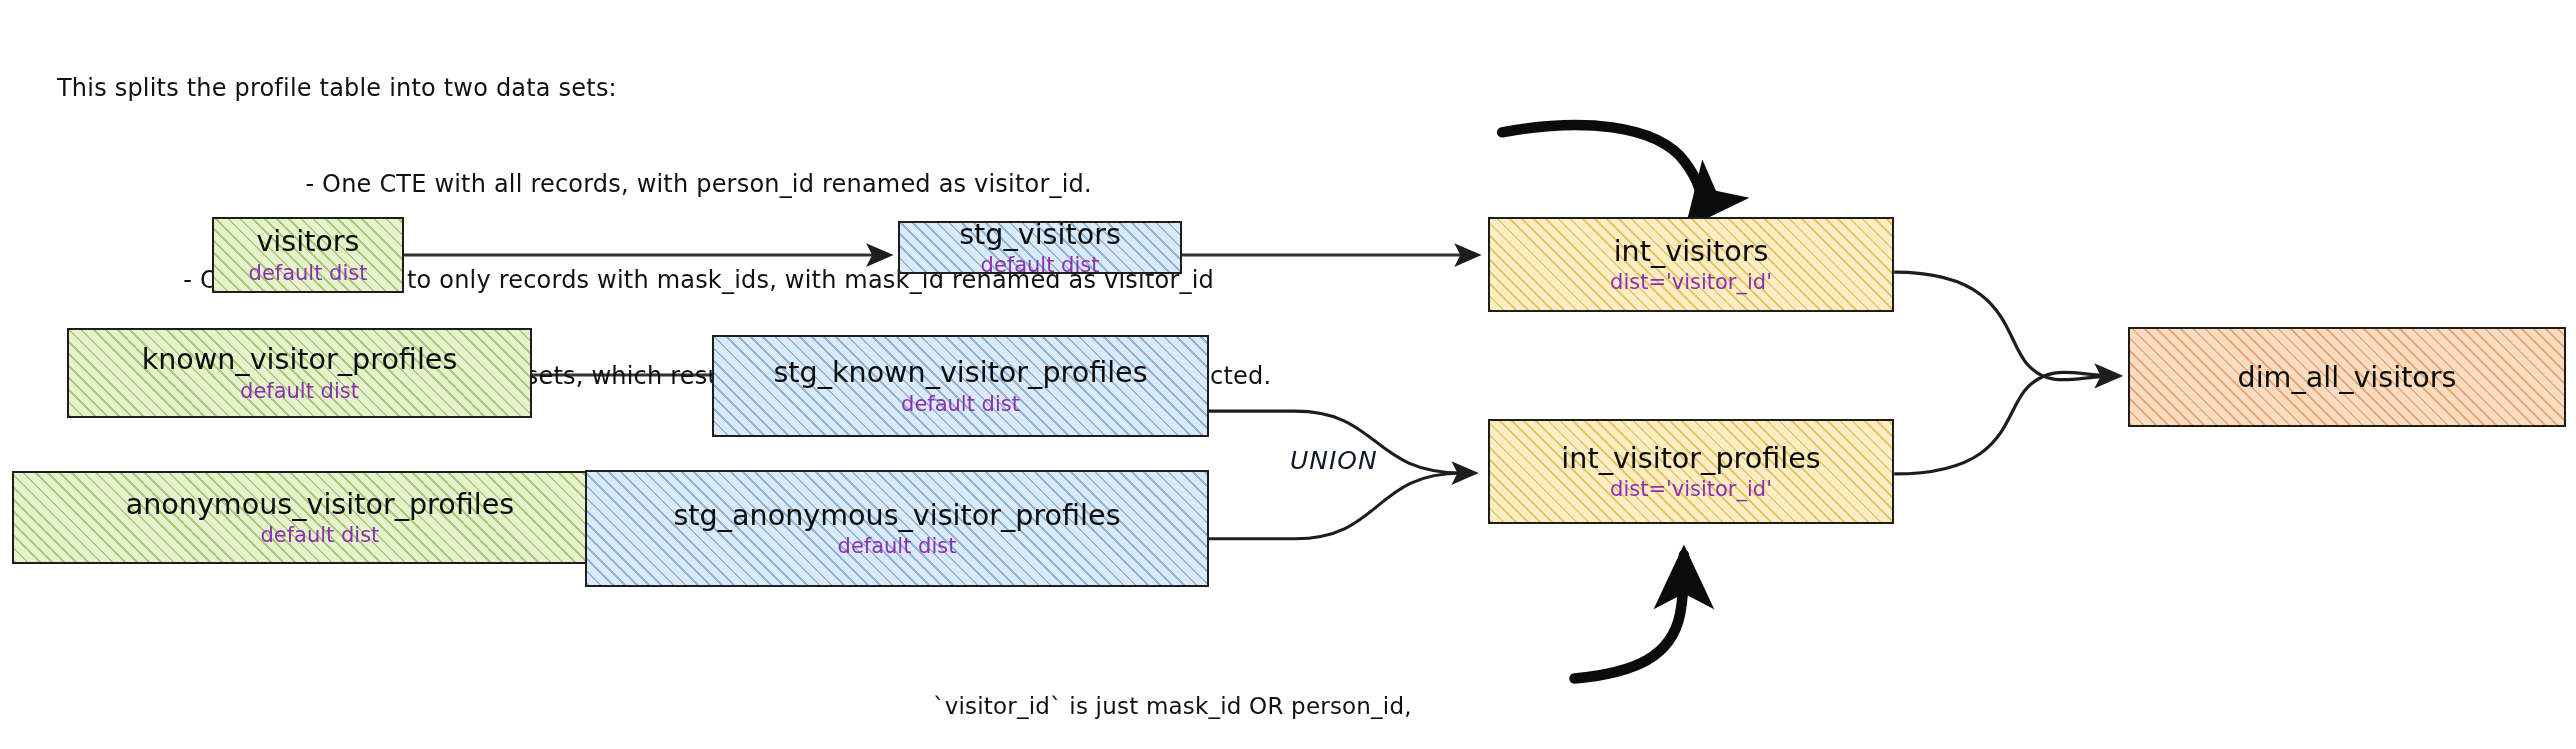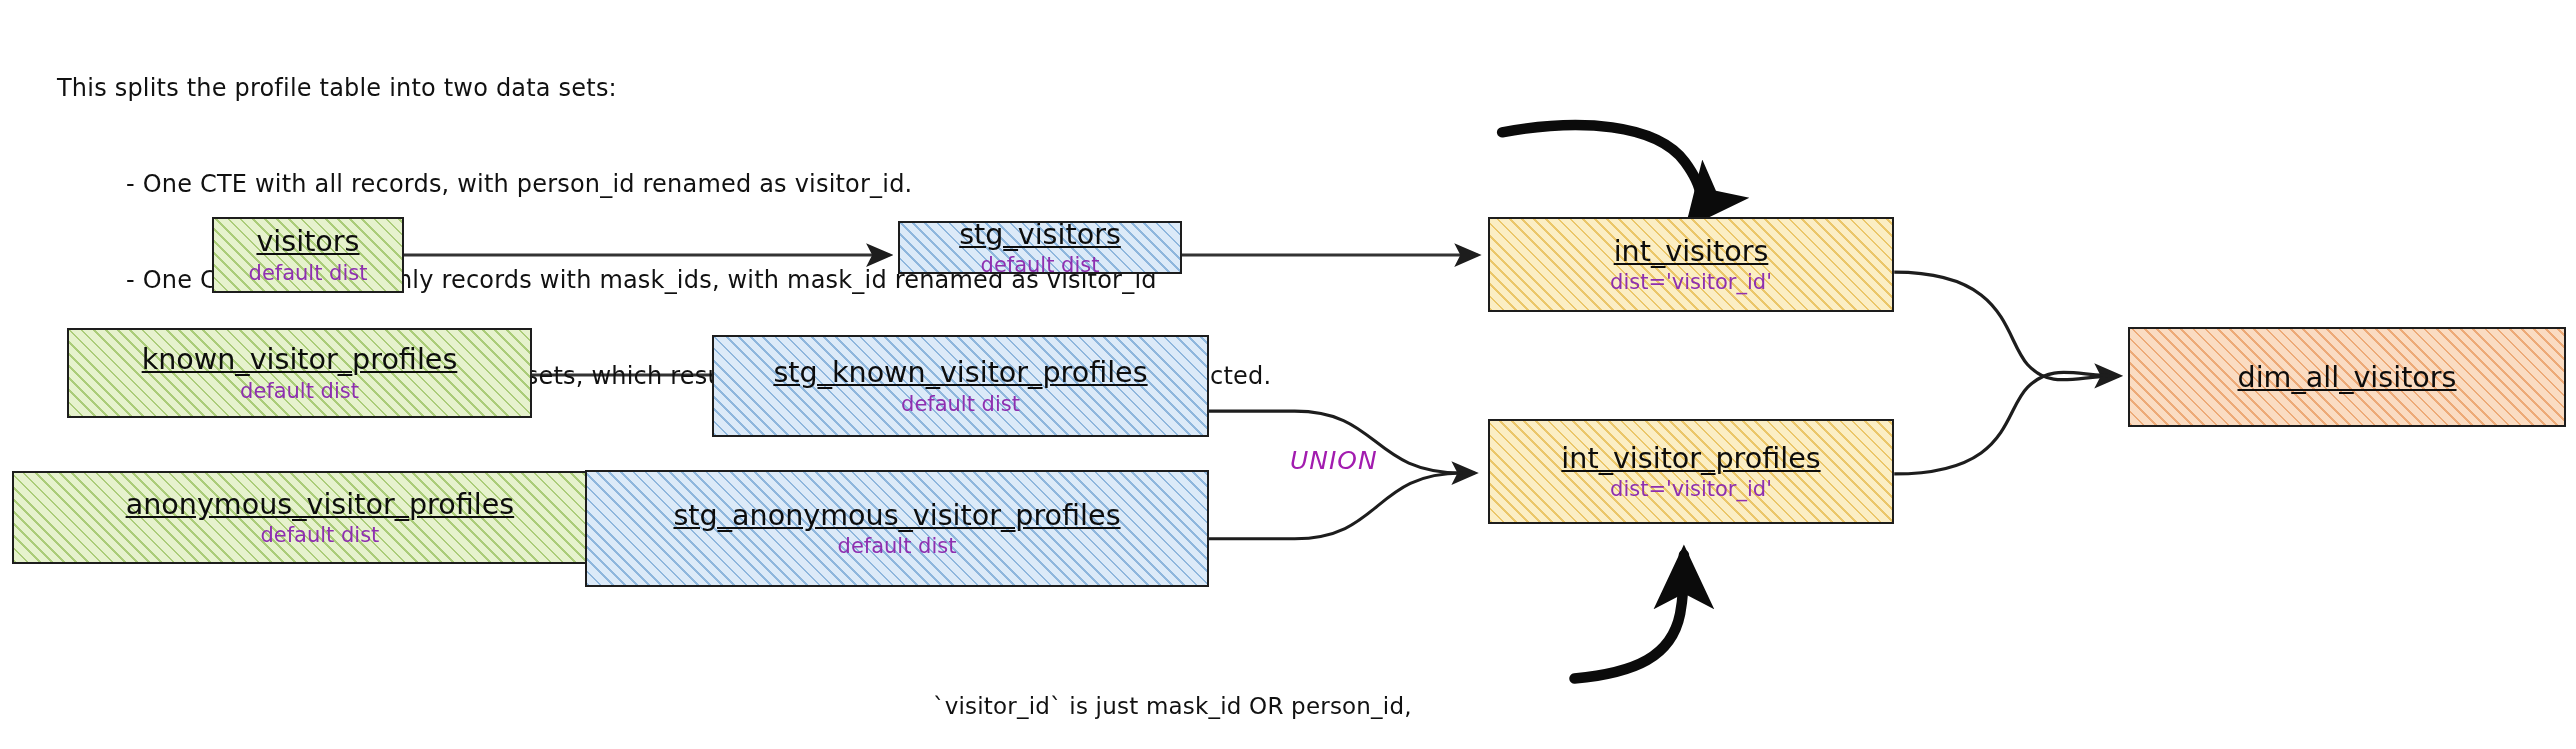--- a/index.html
+++ b/index.html
@@ -12,41 +12,41 @@
   
   .note{
     position:absolute;
     font-family:"DejaVu Sans","Liberation Sans",sans-serif;
     color:#111111;
     white-space:pre;
     letter-spacing:0.2px;
   }
   #header-note{left:57px;top:7.6px;font-size:24px;line-height:32px;}
   #header-note .ln{display:block;}
-  #header-note .ind{padding-left:69px;}
+  #header-note .ind{padding-left:69px;text-align:center;}
 
   #bottom-note{
     left:933px;top:624px;font-size:23px;line-height:33px;text-align:left;
   }
   #bottom-note .ln{display:block;}
 
   
   .node{
     position:absolute;
     box-sizing:border-box;
     border:2.9px solid #1d1d1d;
     display:flex;flex-direction:column;
     align-items:center;justify-content:center;
     overflow:hidden;
   }
   .node .title{
     position:relative;z-index:2;
     font-size:28.6px;color:#0d0d0d;line-height:1.05;
     font-family:"DejaVu Sans","Liberation Sans",sans-serif;
-    text-align:center;white-space:nowrap;text-decoration:underline;
+    text-align:center;white-space:nowrap;
   }
   .node .sub{
     position:relative;z-index:2;
     font-size:21px;color:#8e2fb0;line-height:1.05;margin-top:5.7px;
     font-family:"DejaVu Sans","Liberation Sans",sans-serif;
     text-align:center;white-space:nowrap;
   }
   .node.single .title{margin-top:0;}
 
   
@@ -71,21 +71,21 @@
   .hatch-orange{
     background-color:#fadcc2;
     background-image:repeating-linear-gradient(45deg,
       rgba(226,129,58,.55) 0px, rgba(226,129,58,.55) 1.9px,
       rgba(255,255,255,0) 1.9px, rgba(255,255,255,0) 8.6px);
   }
 
   
   #union-label{
     position:absolute;left:1290px;top:446px;
-    font-size:25px;color:#a21caf;font-style:italic;
+    font-size:25px;color:#0f172a;font-style:italic;
     font-family:"DejaVu Sans","Liberation Sans",sans-serif;
     letter-spacing:1px;
   }
 
   
   #edges{position:absolute;left:0;top:0;width:2576px;height:749px;pointer-events:none;}
 </style>
 </head>
 <body>
 

